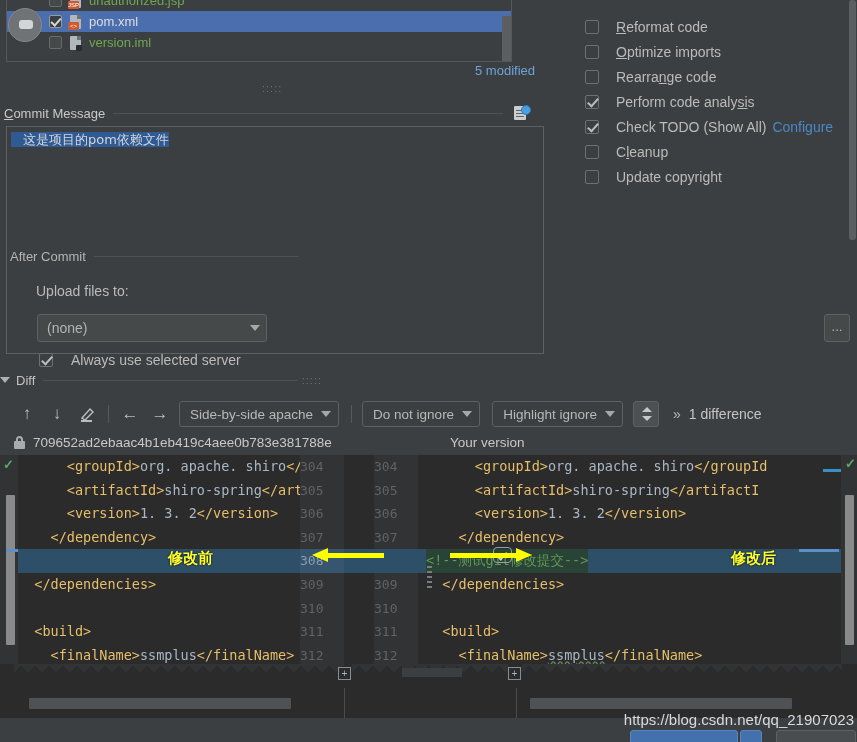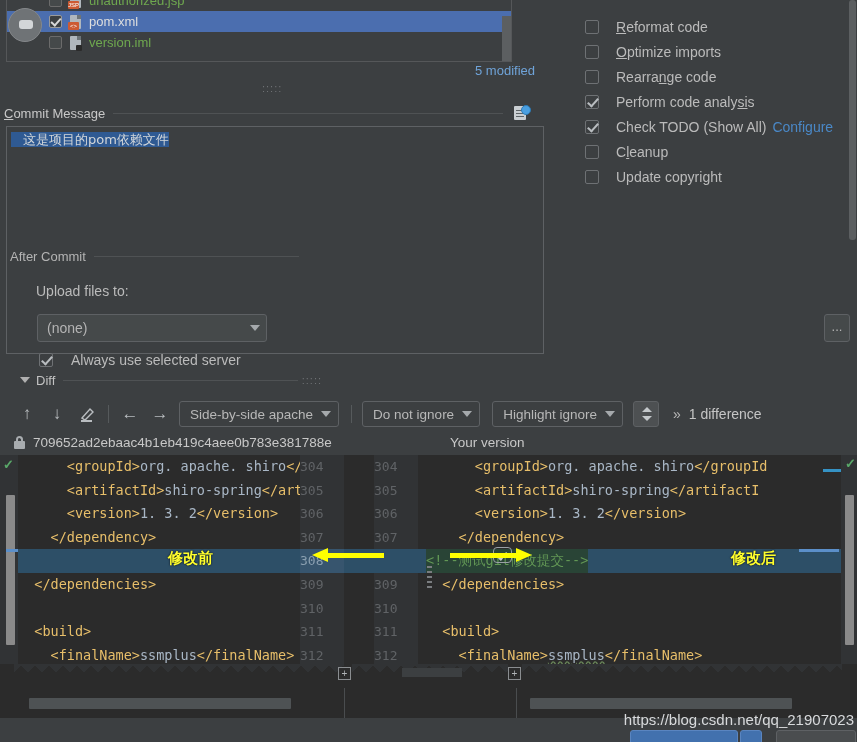--- a/index.html
+++ b/index.html
@@ -126,21 +126,21 @@
     color: #b4b4b4; font-size: 13px; text-align: center; line-height: 24px;
   }
   .always-row { position: absolute; left: 39px; top: 352px; display: flex; align-items: center; }
   .always-label { font-size: 14px; color: #bbbbbb; margin-left: 9px; }
   .rp-scroll {
     position: absolute; right: 0; top: 0; width: 9px; height: 370px; background: #3c3f41;
   }
   .rp-scroll .thumb { position: absolute; left: 1px; top: 0; width: 7px; height: 240px; background: #5c5f61; border-radius: 3px; }
 
   
-  .diff-head { position: absolute; left: 0; top: 369px; width: 742px; height: 22px; display: flex; align-items: center; padding-left: 20px; }
+  .diff-head { position: absolute; left: 0; top: 369px; width: 742px; height: 22px; display: flex; align-items: center; padding-left: 0; }
   .tri { width: 0; height: 0; border-left: 5px solid transparent; border-right: 5px solid transparent; border-top: 6px solid #b0b0b0; margin-right: 6px; }
   .diff-title { font-size: 13px; color: #c2c2c2; }
   .diff-rule { flex: 1 1 auto; height: 1px; background: #4f5254; margin: 0 4px 0 8px; }
   .diff-dots { color: #6e7174; font-size: 11px; letter-spacing: 1px; margin-right: 420px; }
 
   .diff-toolbar {
     position: absolute; left: 0; top: 395px; width: 857px; height: 38px;
     display: flex; align-items: center; padding-left: 12px; gap: 0px;
   }
   .tb-icon { width: 30px; height: 26px; display: flex; align-items: center; justify-content: center; color: #b9bdc0; font-size: 17px; }

